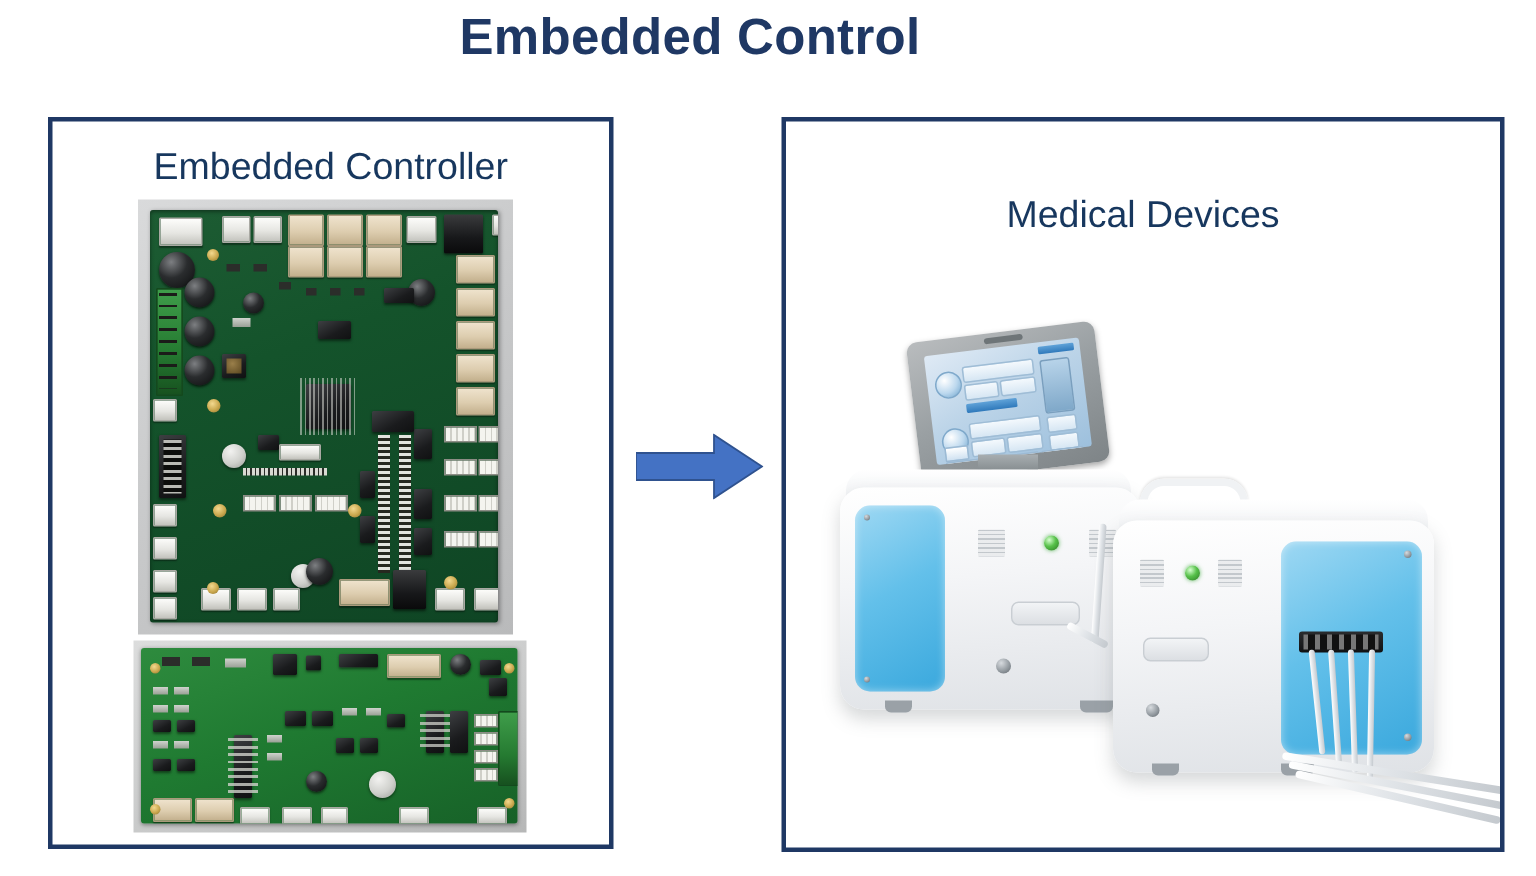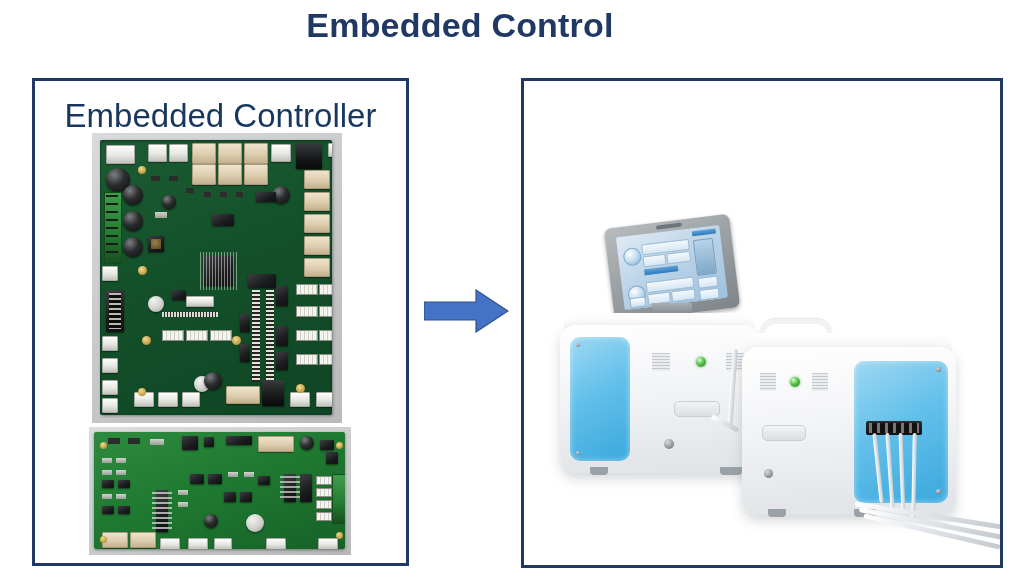--- a/index.html
+++ b/index.html
@@ -36,21 +36,21 @@
     border: 3px solid #1F3864;
     box-sizing: border-box;
   }
   .panel-left  { left: 32px;  top: 78px; width: 377px; height: 488px; }
   .panel-right { left: 521px; top: 78px; width: 482px; height: 490px; }
 
   .panel-heading {
     position: absolute;
     width: 100%;
     text-align: center;
-    font-size: 33px;
+    font-size: 25px;
     color: #17375E;
     white-space: nowrap;
   }
   .panel-left  .panel-heading { top: 16px; }
   .panel-right .panel-heading { top: 48px; }
 
   
   .arrow-wrap {
     position: absolute;
     left: 424px;
@@ -474,20 +474,21 @@
 </div>
 
 <div class="arrow-wrap">
   <svg width="85" height="44" viewBox="0 0 85 44" xmlns="http://www.w3.org/2000/svg">
     <polygon points="0,13 52,13 52,1 84,22 52,43 52,31 0,31" fill="#4472C4" stroke="#2F528F" stroke-width="1.2"></polygon>
   </svg>
 </div>
 
 <div class="panel panel-right">
 
+  <div class="panel-heading">Medical Devices</div>
 
   <div class="devices">
 
     <div class="dev" style="left:0; top:0; width:100%; height:100%;">
 
       <div class="screen-wrap">
         <div class="screen-bezel"></div>
         <div class="p" style="left:52px; top:3px; width:26px; height:4px; background:#6e7578; border-radius:2px;"></div>
         <div class="screen-glass">
 

